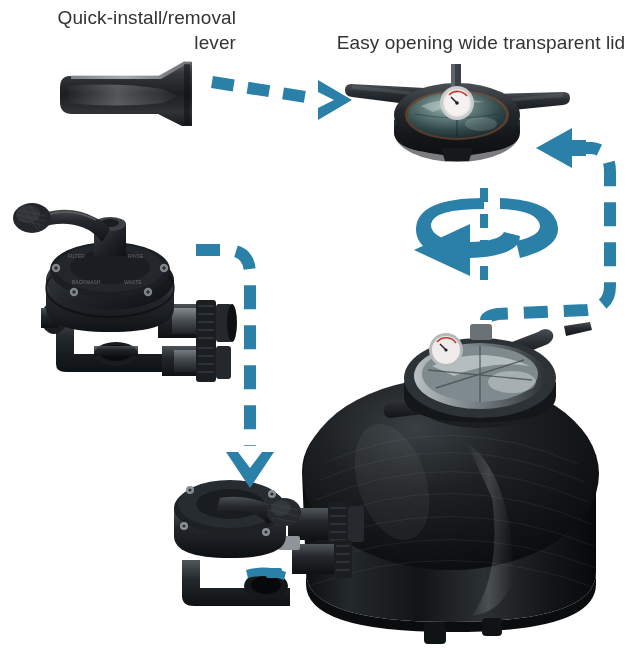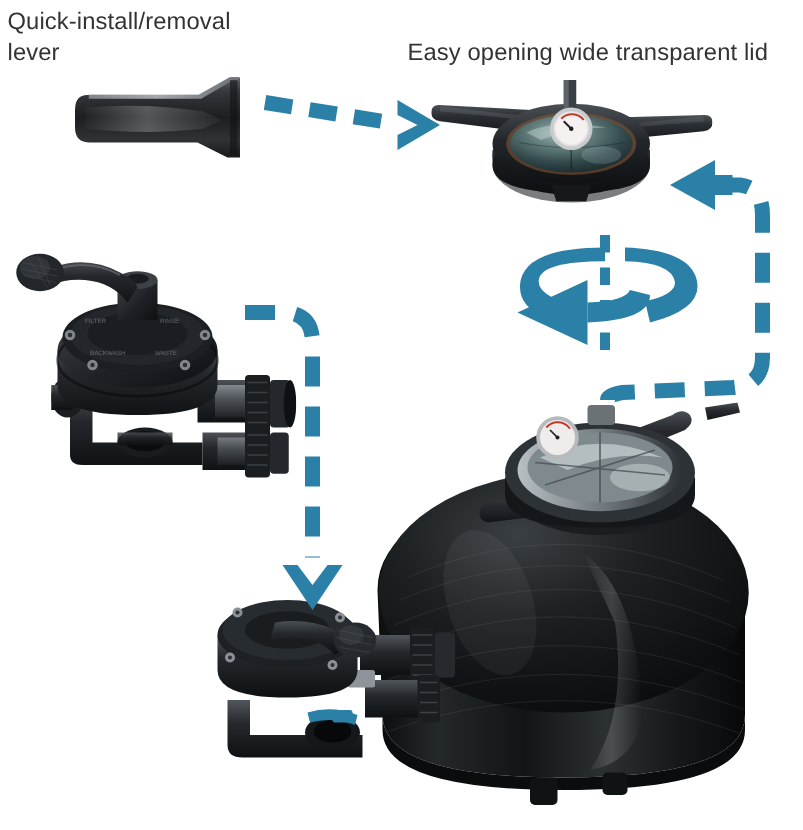--- a/index.html
+++ b/index.html
@@ -19,26 +19,26 @@
     position: absolute;
     inset: 0;
     width: 642px;
     height: 664px;
   }
   .callout {
     position: absolute;
     font-size: 19px;
     line-height: 25px;
     color: #333333;
-    text-align: left;
+    text-align: right;
     white-space: pre-line;
     letter-spacing: 0.1px;
   }
   #label-lever { left: 6px;  top: 5px;  width: 230px; }
-  #label-lid   { left: 326px; top: 30px; width: 310px; text-align: left; }
+  #label-lid   { left: 326px; top: 30px; width: 310px; text-align: center; }
   #label-valve { left: 126px; top: 180px; width: 200px; }
 
   .art { position: absolute; }
   .art svg { display: block; }
 
   
   .connectors {
     position: absolute;
     left: 0; top: 0;
     width: 642px; height: 664px;

